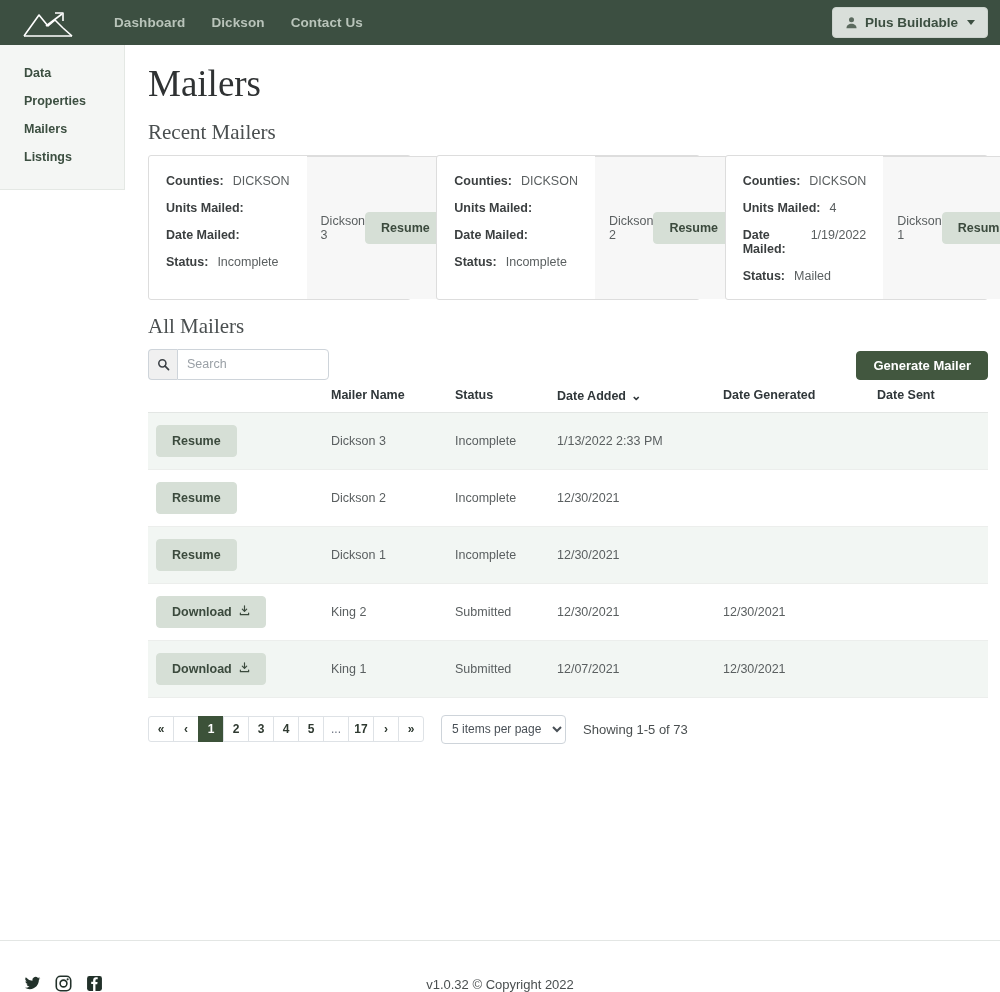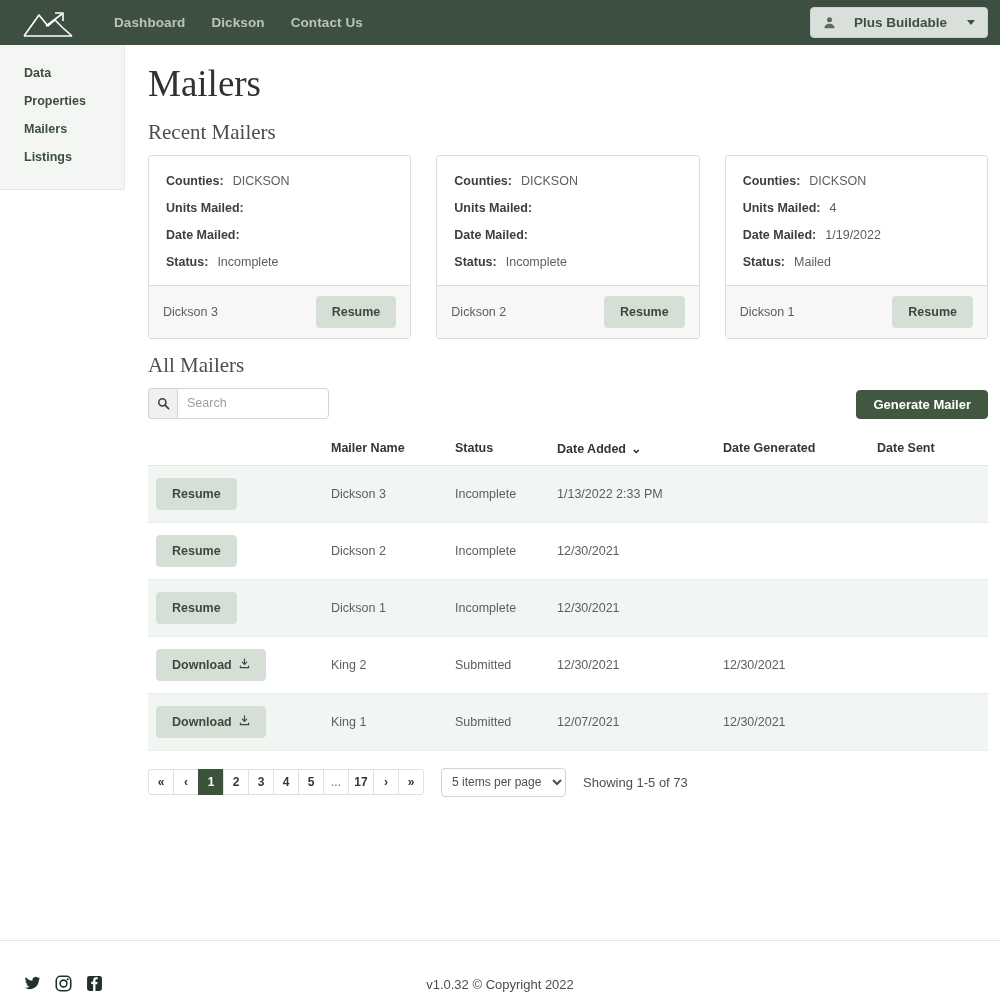--- a/index.html
+++ b/index.html
@@ -34,21 +34,21 @@
     letter-spacing:.1px;
   }
   .user-btn {
     margin-left:auto;
     background:#d9dfda;
     border:1px solid #ccd3cd;
     border-radius:4px;
     height:31px;
     display:flex;
     align-items:center;
-    gap:18px;
+    gap:7px;
     padding:0 12px;
     font-size:13.5px;
     font-weight:bold;
     color:#3c4f41;
     cursor:pointer;
   }
   .user-btn .caret {
     width:0;height:0;
     border-left:4px solid transparent;
     border-right:4px solid transparent;
@@ -96,21 +96,21 @@
   }
 
   
   .cards { display:flex; gap:25px; }
   .card {
     flex:1 1 0;
     border:1px solid #dddddd;
     border-radius:3px;
     background:#ffffff;
     display:flex;
-    flex-direction:column;
+    flex-direction:row;
     min-width:0;
   }
   .card-body { padding:18px 17px 14px 17px; flex:1 1 auto; }
   .card-row { display:flex; align-items:baseline; margin-bottom:13px; font-size:12.5px; }
   .card-row:last-child { margin-bottom:2px; }
   .card-label { font-weight:bold; color:#3b3f40; }
   .card-value { color:#5a5f60; margin-left:9px; }
   .card-foot {
     border-top:1px solid #dddddd;
     background:#f7f7f7;
@@ -162,21 +162,21 @@
     border-radius:4px;
     color:#ffffff;
     font-size:13px;
     font-weight:bold;
     padding:6px 16px;
     cursor:pointer;
     font-family:"Liberation Sans", sans-serif;
   }
 
   
-  table.mailers { width:100%; border-collapse:collapse; margin-top:16px; }
+  table.mailers { width:100%; border-collapse:collapse; margin-top:2px; }
   table.mailers th {
     text-align:left;
     font-size:12.5px;
     font-weight:bold;
     color:#30373a;
     padding:6px 8px 9px 8px;
     border-bottom:1px solid #e3e6e4;
     white-space:nowrap;
   }
   table.mailers td {

